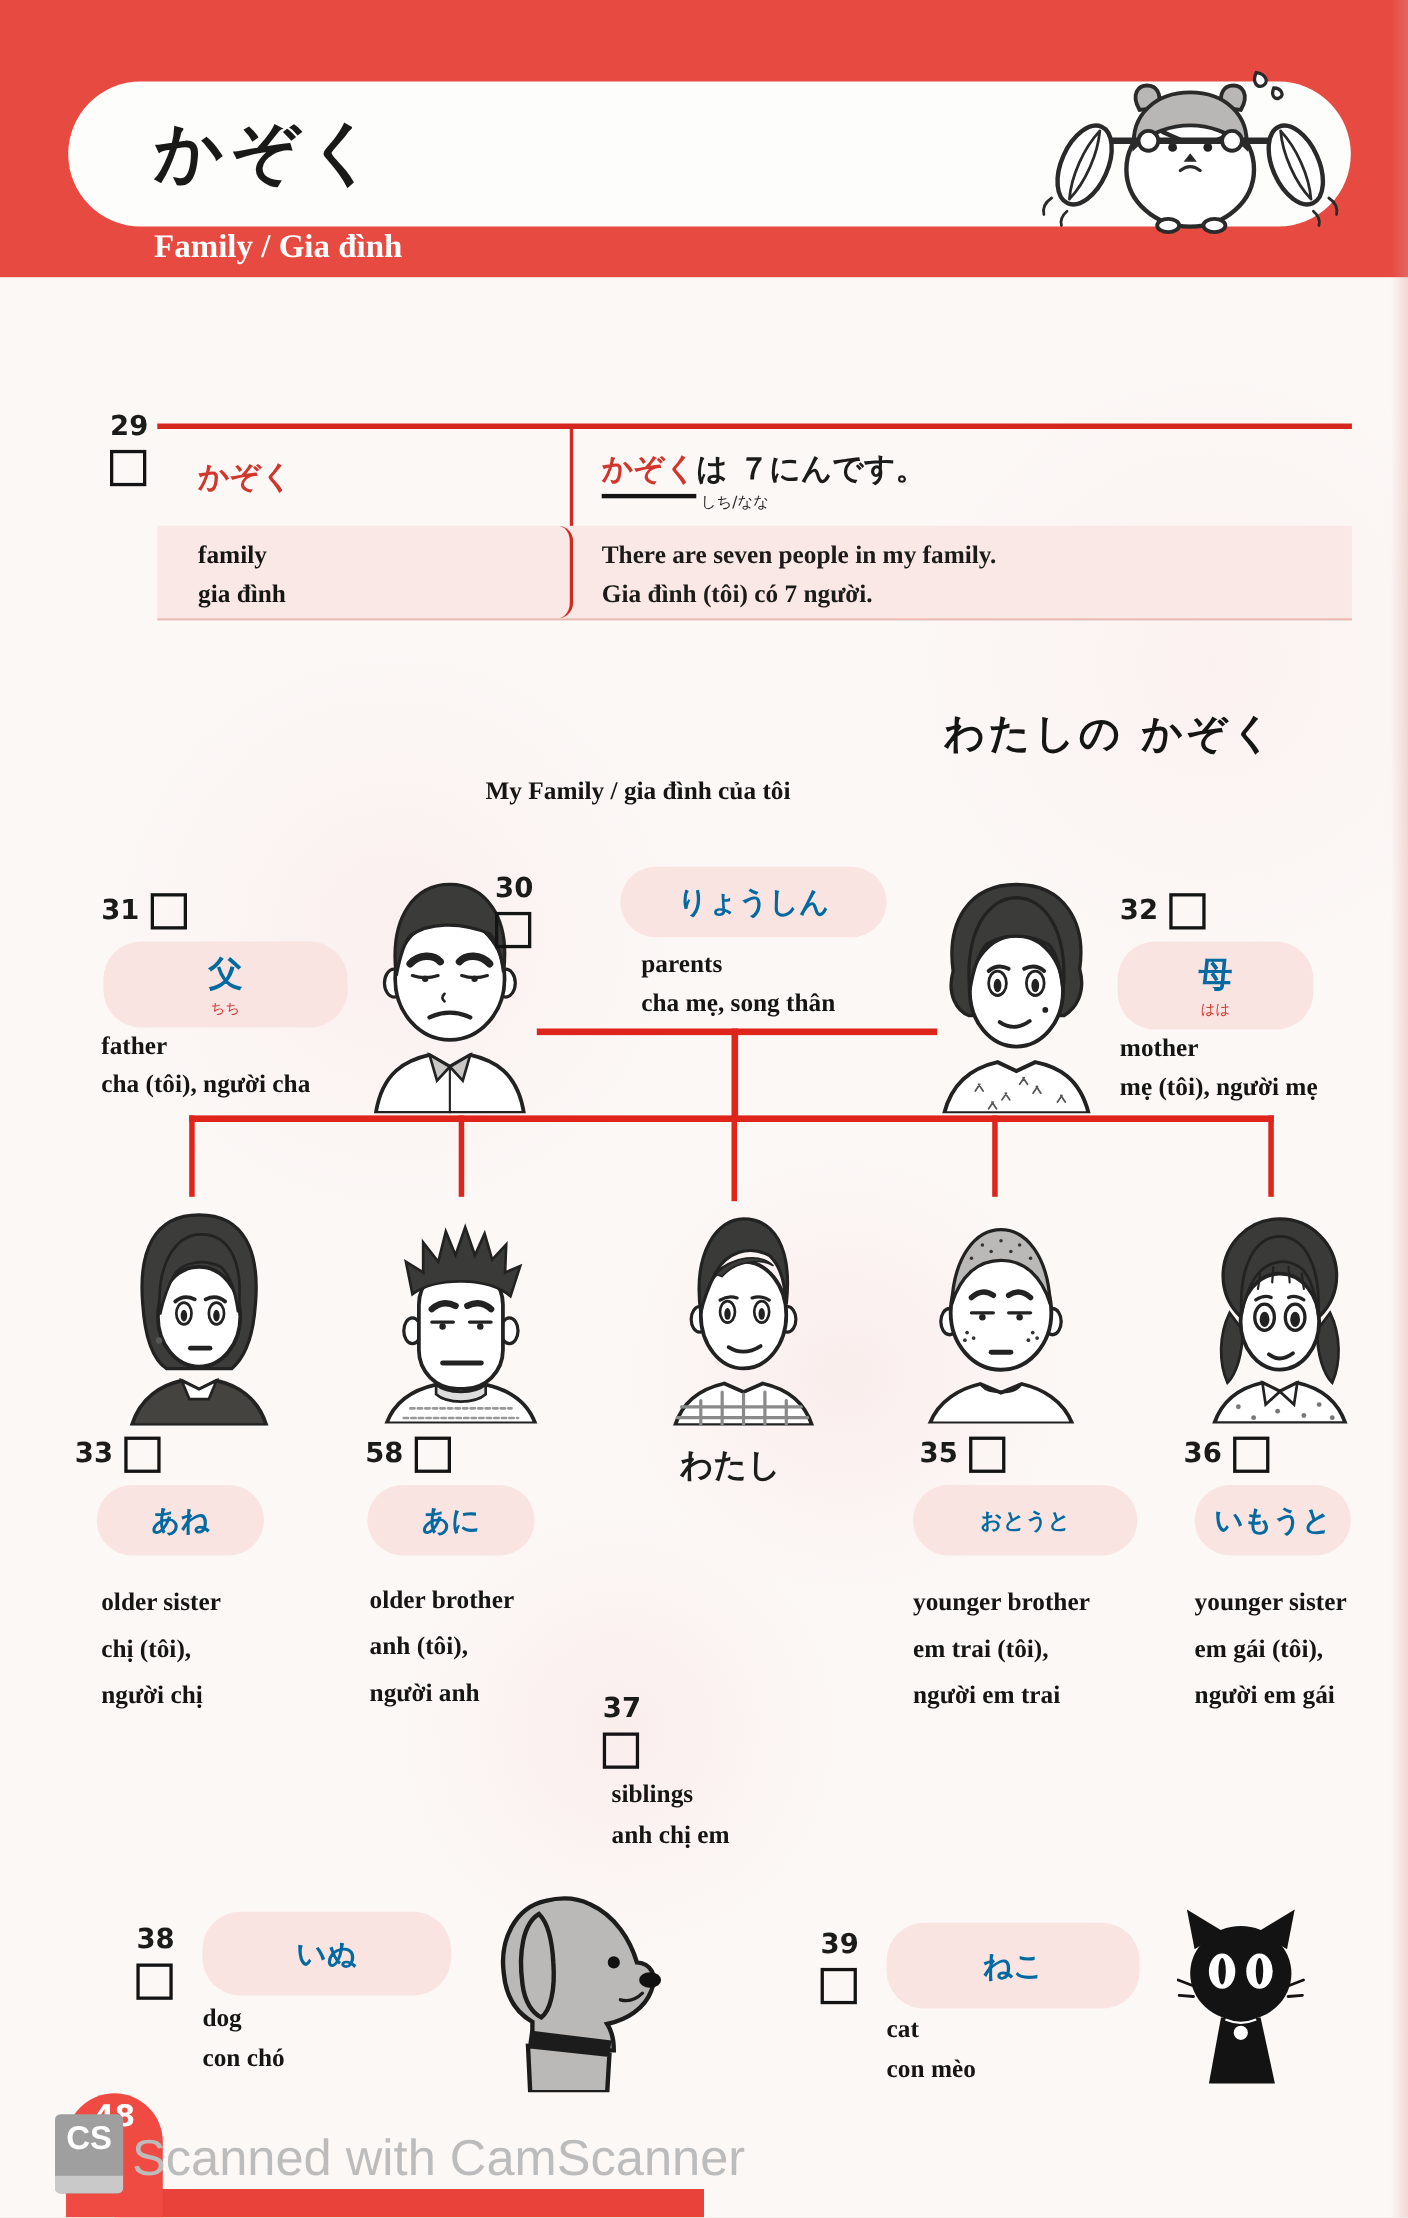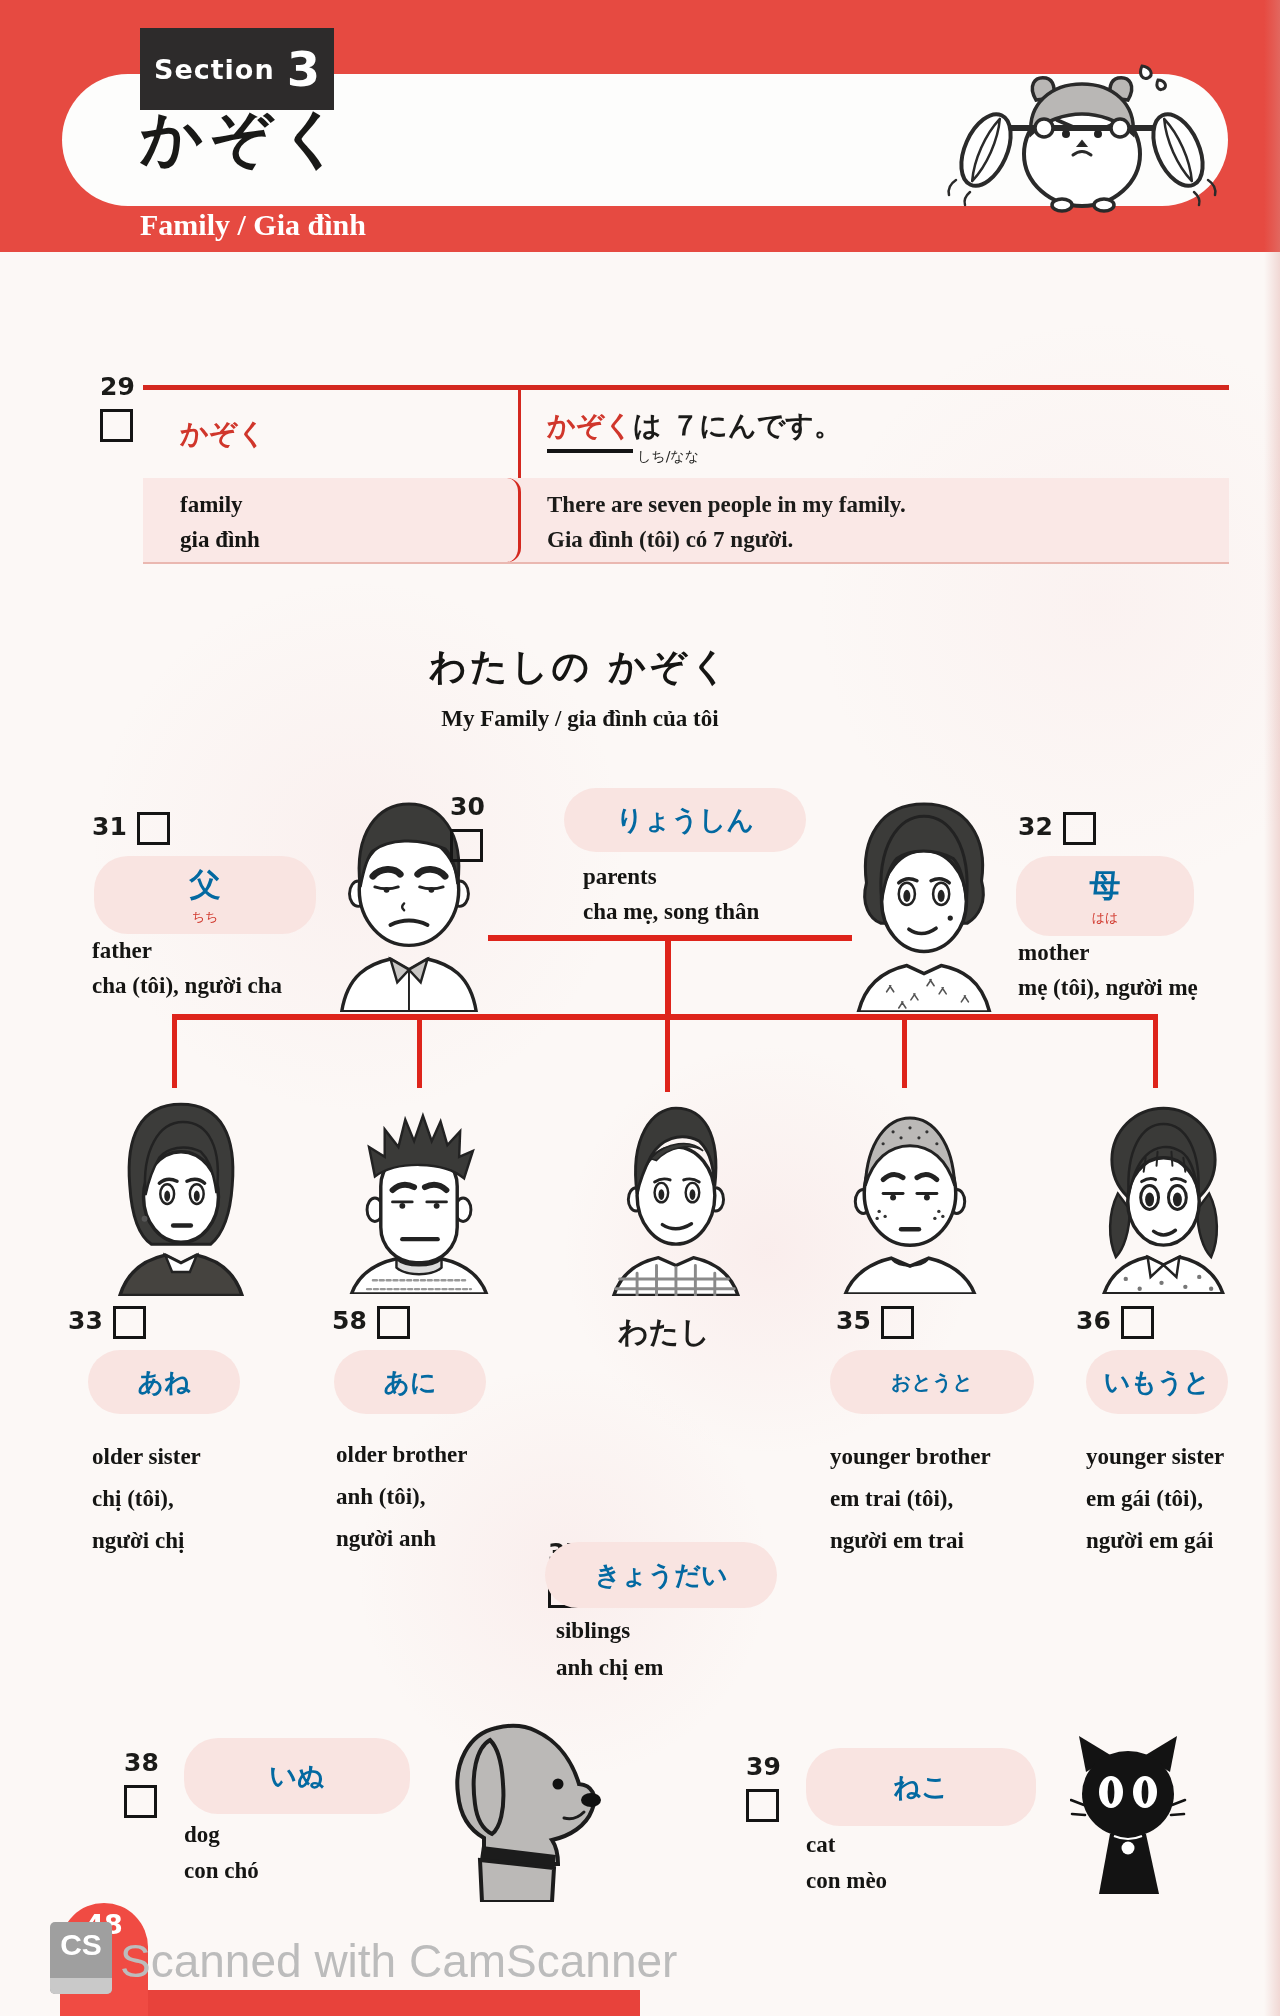--- a/index.html
+++ b/index.html
@@ -46,45 +46,41 @@
   .row2{height:84px;}
   .jp-word{color:#d0362b;font-size:28px;font-weight:bold;line-height:88px;}
   .jp-sentence{font-size:28px;font-weight:bold;line-height:1;padding-top:22px;white-space:nowrap;}
   .jp-sentence .hl{color:#d0362b;border-bottom:4px solid #141414;padding-bottom:7px;}
   .jp-sentence .rest{color:#1b1b19;}
   .furi7{position:absolute;left:116px;top:58px;font-size:14px;color:#2a2a28;}
   .t-lines{padding-top:9px;line-height:35px;border-radius:14px;}
   .t-lines .en,.t-lines .vi{display:block;}
   .sent{font-family:"Liberation Serif",serif;font-weight:bold;font-size:23px;line-height:35px;color:#1b1b19;}
   
-  .tree-title{position:absolute;left:0;top:642px;width:1160px;text-align:center;font-size:37px;font-weight:bold;letter-spacing:3px;color:#151513;}
+  .tree-title{position:absolute;left:0;top:642px;width:1160px;text-align:right;font-size:37px;font-weight:bold;letter-spacing:3px;color:#151513;}
   .tree-subtitle{position:absolute;left:0;top:706px;width:1160px;text-align:center;
     font-family:"Liberation Serif",serif;font-weight:bold;font-size:23px;color:#151513;}
   
   .page-tab{position:absolute;left:60px;top:1903px;width:88px;height:113px;background:#f04b43;border-radius:44px 44px 0 0;z-index:1;}
   .page-tab .pnum{display:block;text-align:center;margin-top:6px;color:#fff;font-weight:bold;font-size:27px;}
   .cs-logo{position:absolute;left:50px;top:1922px;width:62px;height:72px;background:#9f9f9f;border-radius:5px;z-index:2;overflow:hidden;}
   .cs-logo .cs{display:block;text-align:center;margin-top:6px;color:#fff;font-weight:bold;font-size:30px;font-family:"Liberation Sans",sans-serif;}
   .cs-logo .strip{position:absolute;left:0;bottom:0;width:100%;height:16px;background:#c9c9c9;}
   .scan-text{position:absolute;left:120px;top:1934px;font-family:"Liberation Sans",sans-serif;
     font-size:46px;color:#bcbcbc;z-index:2;white-space:nowrap;}
   .bottom-strip{position:absolute;left:104px;top:1990px;width:536px;height:26px;background:#e8423b;}
   svg{display:block;}
 </style>
 </head>
 <body>
 
 <div class="page">
 
   <div class="header">
     <div class="header-pill"></div>
-    <div class="section-box">
-      <span class="section-label">Section</span>
-      <span class="section-number">3</span>
-    </div>
     <div class="header-title">かぞく</div>
     <div class="header-subtitle">Family / Gia đình</div>
 
     <svg class="abs" style="left:930px;top:52px;" width="305" height="168" viewBox="0 0 305 168">
       <g stroke="#2a2a2a" fill="none" stroke-linecap="round">
         <path d="M212,14 c-4,9 1,14 6,12 c6,-3 3,-11 -6,-12 Z" fill="#fff" stroke-width="3"></path>
         <path d="M228,28 c-3,7 1,11 5,9 c5,-2 2,-9 -5,-9 Z" fill="#fff" stroke-width="3"></path>
         <ellipse cx="152" cy="102" rx="58" ry="52" fill="#fff" stroke-width="4"></ellipse>
         <path d="M106,48 c-8,-14 -2,-24 10,-22 c8,2 10,12 6,20 Z" fill="#b9b7b5" stroke-width="3.5"></path>
         <path d="M198,48 c8,-14 2,-24 -10,-22 c-8,2 -10,12 -6,20 Z" fill="#b9b7b5" stroke-width="3.5"></path>
@@ -385,23 +381,20 @@
   <div class="vi abs" style="left:830px;top:1528px;">người em trai</div>
 
   <div class="en abs" style="left:1086px;top:1444px;">younger sister</div>
   <div class="vi abs" style="left:1086px;top:1486px;">em gái (tôi),</div>
   <div class="vi abs" style="left:1086px;top:1528px;">người em gái</div>
 
   <div class="abs numcol" style="left:502px;top:1538px;margin-left:46px;">
     <span class="num">37</span>
     <span class="checkbox"></span>
   </div>
-  <div class="pill abs" style="left:545px;top:1542px;width:232px;height:66px;">
-    <span class="jp" style="font-size:26px;">きょうだい</span>
-  </div>
   <div class="en abs" style="left:556px;top:1618px;">siblings</div>
   <div class="vi abs" style="left:556px;top:1655px;">anh chị em</div>
 
   <div class="abs numcol" style="left:124px;top:1748px;">
     <span class="num">38</span>
     <span class="checkbox"></span>
   </div>
   <div class="pill abs" style="left:184px;top:1738px;width:226px;height:76px;">
     <span class="jp" style="font-size:27px;">いぬ</span>
   </div>

